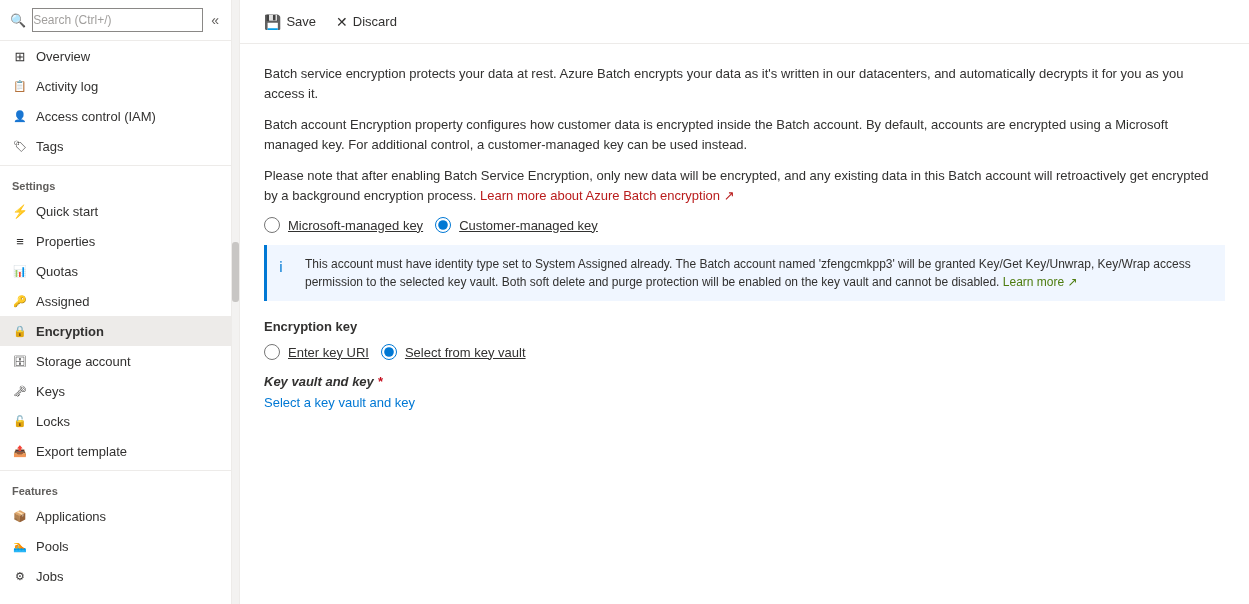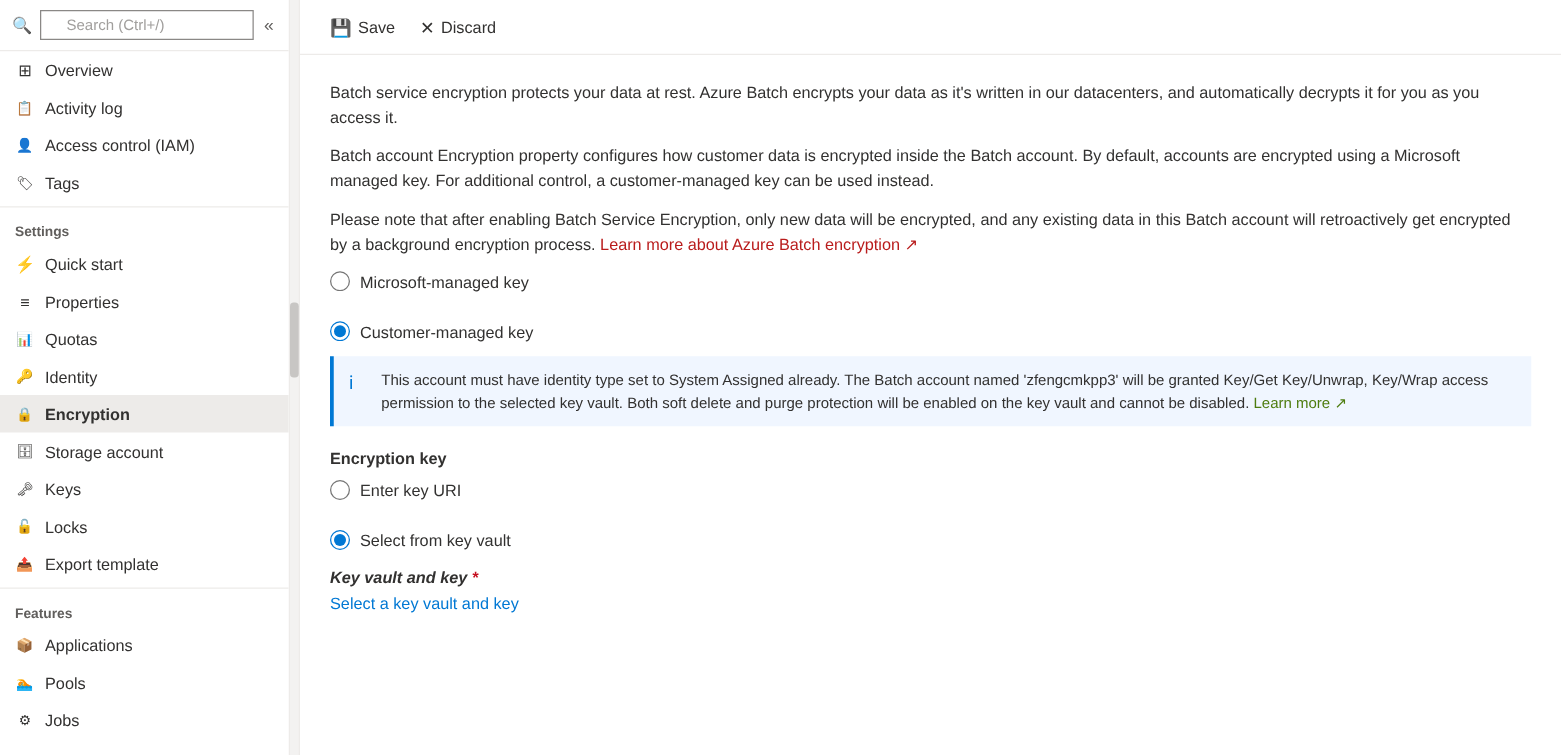--- a/index.html
+++ b/index.html
@@ -19,21 +19,21 @@
     }
     .sidebar-search {
       display: flex;
       align-items: center;
       padding: 8px 10px;
       border-bottom: 1px solid #edebe9;
       gap: 6px;
     }
     .sidebar-search input {
       border: 1px solid #8a8886;
-      padding: 4px 20px;
+      padding: 4px 0;
       font-size: 12px;
       width: 100%;
       color: #605e5c;
       outline: none;
     }
     .sidebar-search input::placeholder { color: #a19f9d; }
     .sidebar-collapse-btn {
       background: none; border: none; cursor: pointer; color: #605e5c; font-size: 14px; padding: 2px;
     }
     .sidebar-item {
@@ -105,21 +105,21 @@
       text-decoration: none;
     }
 
     .section-title {
       font-size: 13px;
       font-weight: 600;
       color: #323130;
       margin: 18px 0 10px 0;
     }
 
-    .radio-group { display: flex; flex-direction: column; gap: 24px; margin-bottom: 8px; }
+    .radio-group { display: flex; flex-direction: row; gap: 12px; margin-bottom: 8px; text-decoration: underline; }
     .radio-label {
       display: flex; align-items: center; gap: 8px; cursor: pointer; font-size: 13px;
     }
     .radio-label input[type="radio"] {
       width: 16px; height: 16px; cursor: pointer; accent-color: #0078d4;
     }
 
     .info-box {
       display: flex;
       align-items: flex-start;
@@ -202,21 +202,21 @@
   <div class="sidebar-item">
     <span class="icon-box">≡</span>
     <span>Properties</span>
   </div>
   <div class="sidebar-item">
     <span class="icon-box" style="font-size:11px;">📊</span>
     <span>Quotas</span>
   </div>
   <div class="sidebar-item">
     <span class="icon-box" style="font-size:11px;">🔑</span>
-    <span>Identity</span>
+    <span>Assigned</span>
   </div>
   <div class="sidebar-item active">
     <span class="icon-box" style="font-size:11px;">🔒</span>
     <span>Encryption</span>
   </div>
   <div class="sidebar-item">
     <span class="icon-box" style="font-size:11px;">🗄</span>
     <span>Storage account</span>
   </div>
   <div class="sidebar-item">

